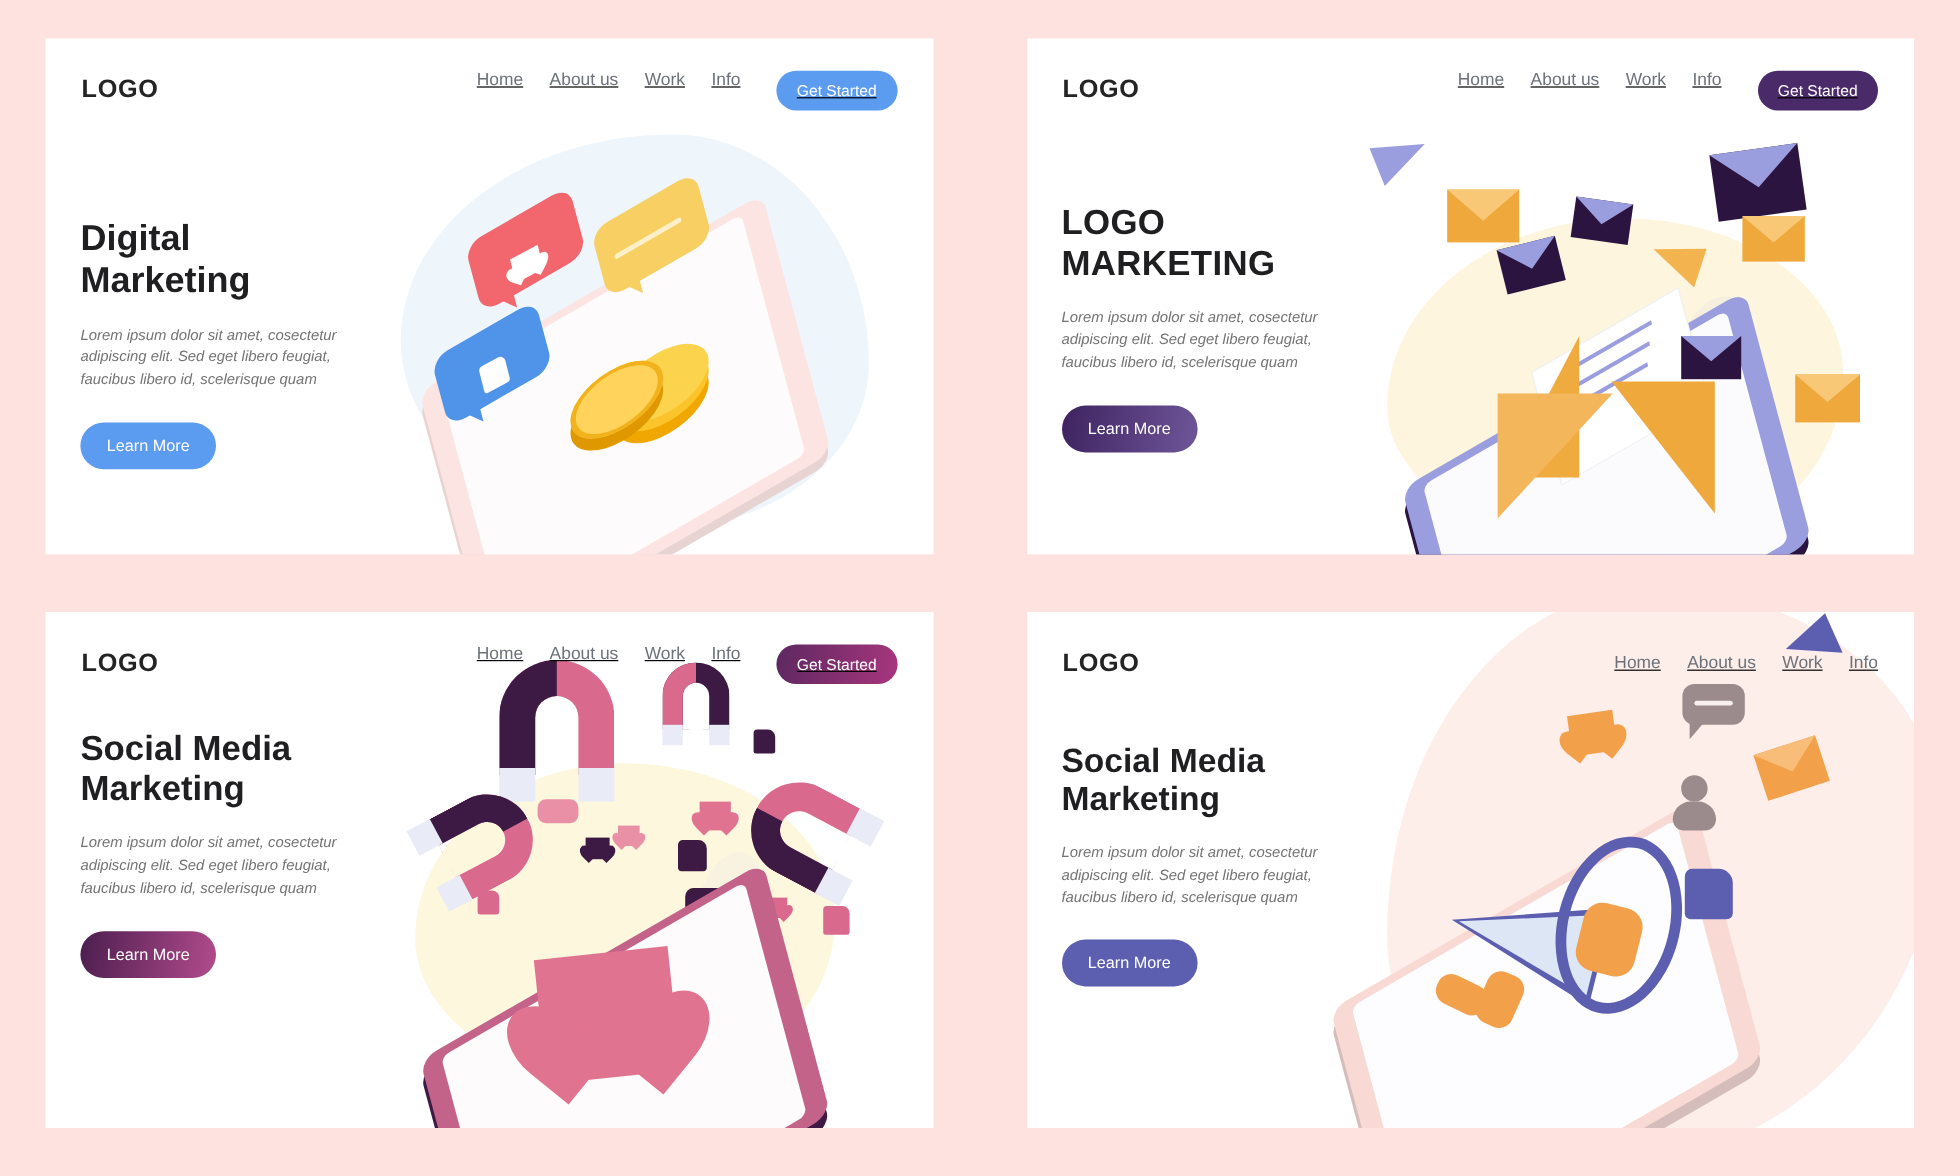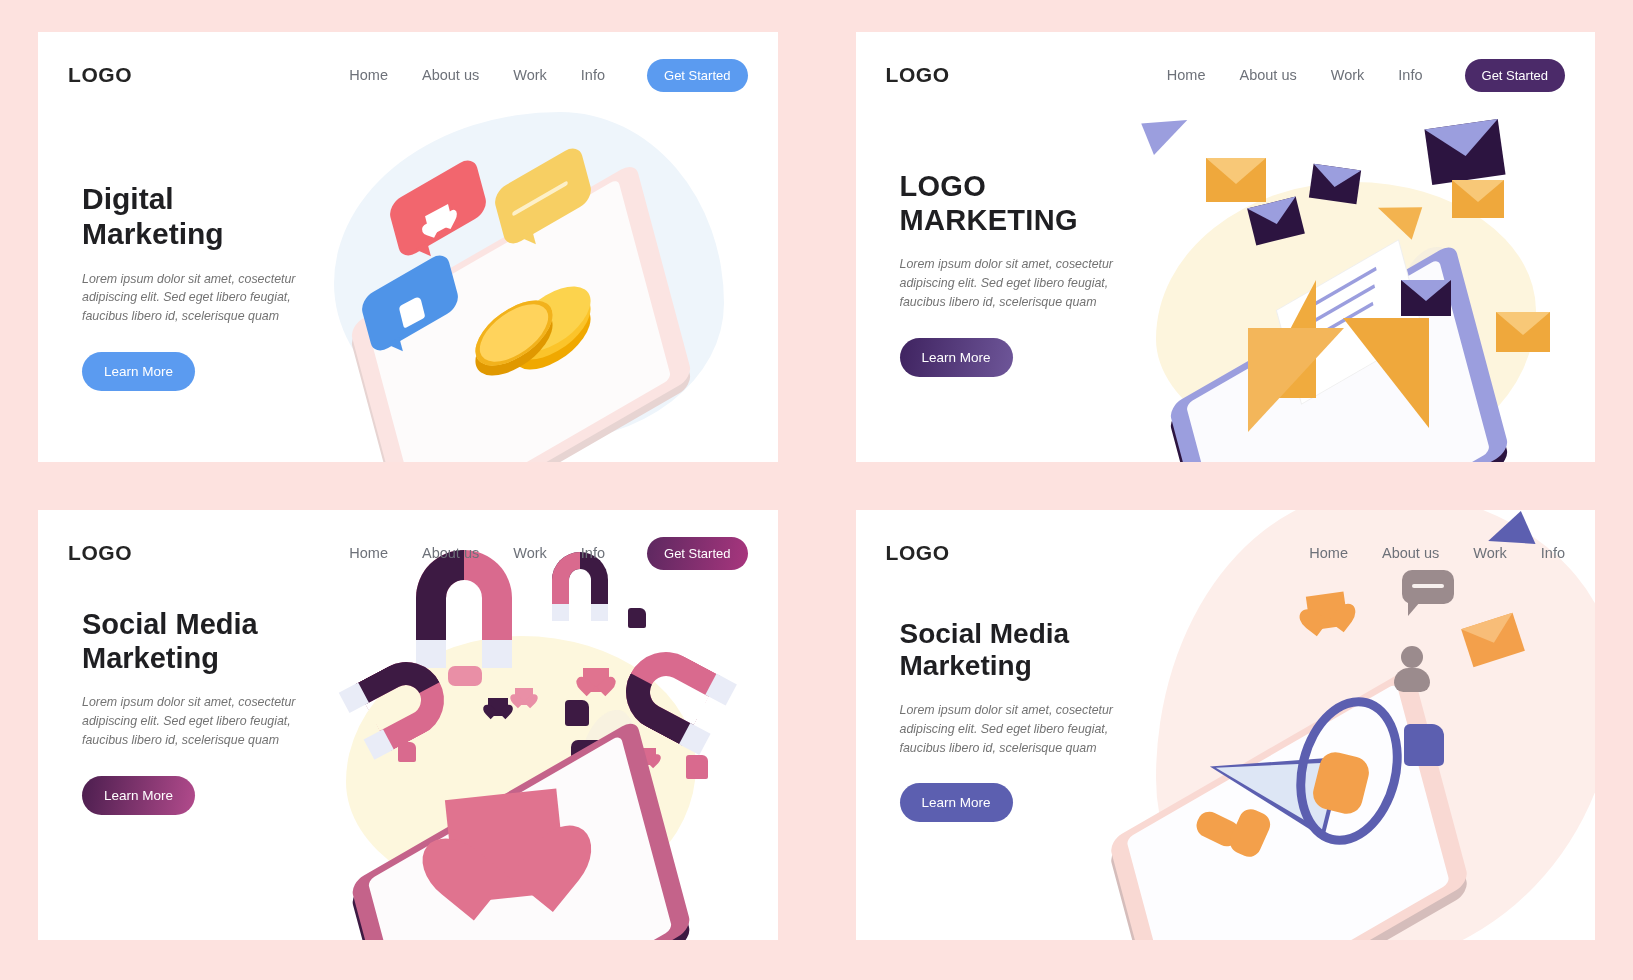--- a/index.html
+++ b/index.html
@@ -32,39 +32,39 @@
     padding: 0 30px;
     height: 86px;
     z-index: 6;
   }
   .logo {
     font-size: 21px; font-weight: bold; letter-spacing: 0.6px;
     color: #242424;
   }
   .nav-links {
     margin-left: auto;
-    display: flex; align-items: center; gap: 34px;
+    display: flex; align-items: flex-start; gap: 22px; text-decoration: underline;
   }
   .nav-link {
     font-size: 14.5px; color: #6d7179; white-space: nowrap;
   }
   .cta {
     border: none; color: #fff;
     font-size: 13px;
     padding: 9px 17px;
     border-radius: 18px;
     margin-left: 8px;
     white-space: nowrap;
     font-family: inherit;
     cursor: pointer;
   }
   
   .copy {
     position: absolute;
-    left: 44px;
+    left: 29px;
     z-index: 5;
     width: 290px;
   }
   h1 { line-height: 1.16; color: #1f1f22; }
   .t-light { font-weight: 700; display: block; }
   .t-bold  { font-weight: 700; display: block; }
   .para {
     font-size: 12.4px; line-height: 1.52;
     color: #737373;
     margin-top: 18px;

